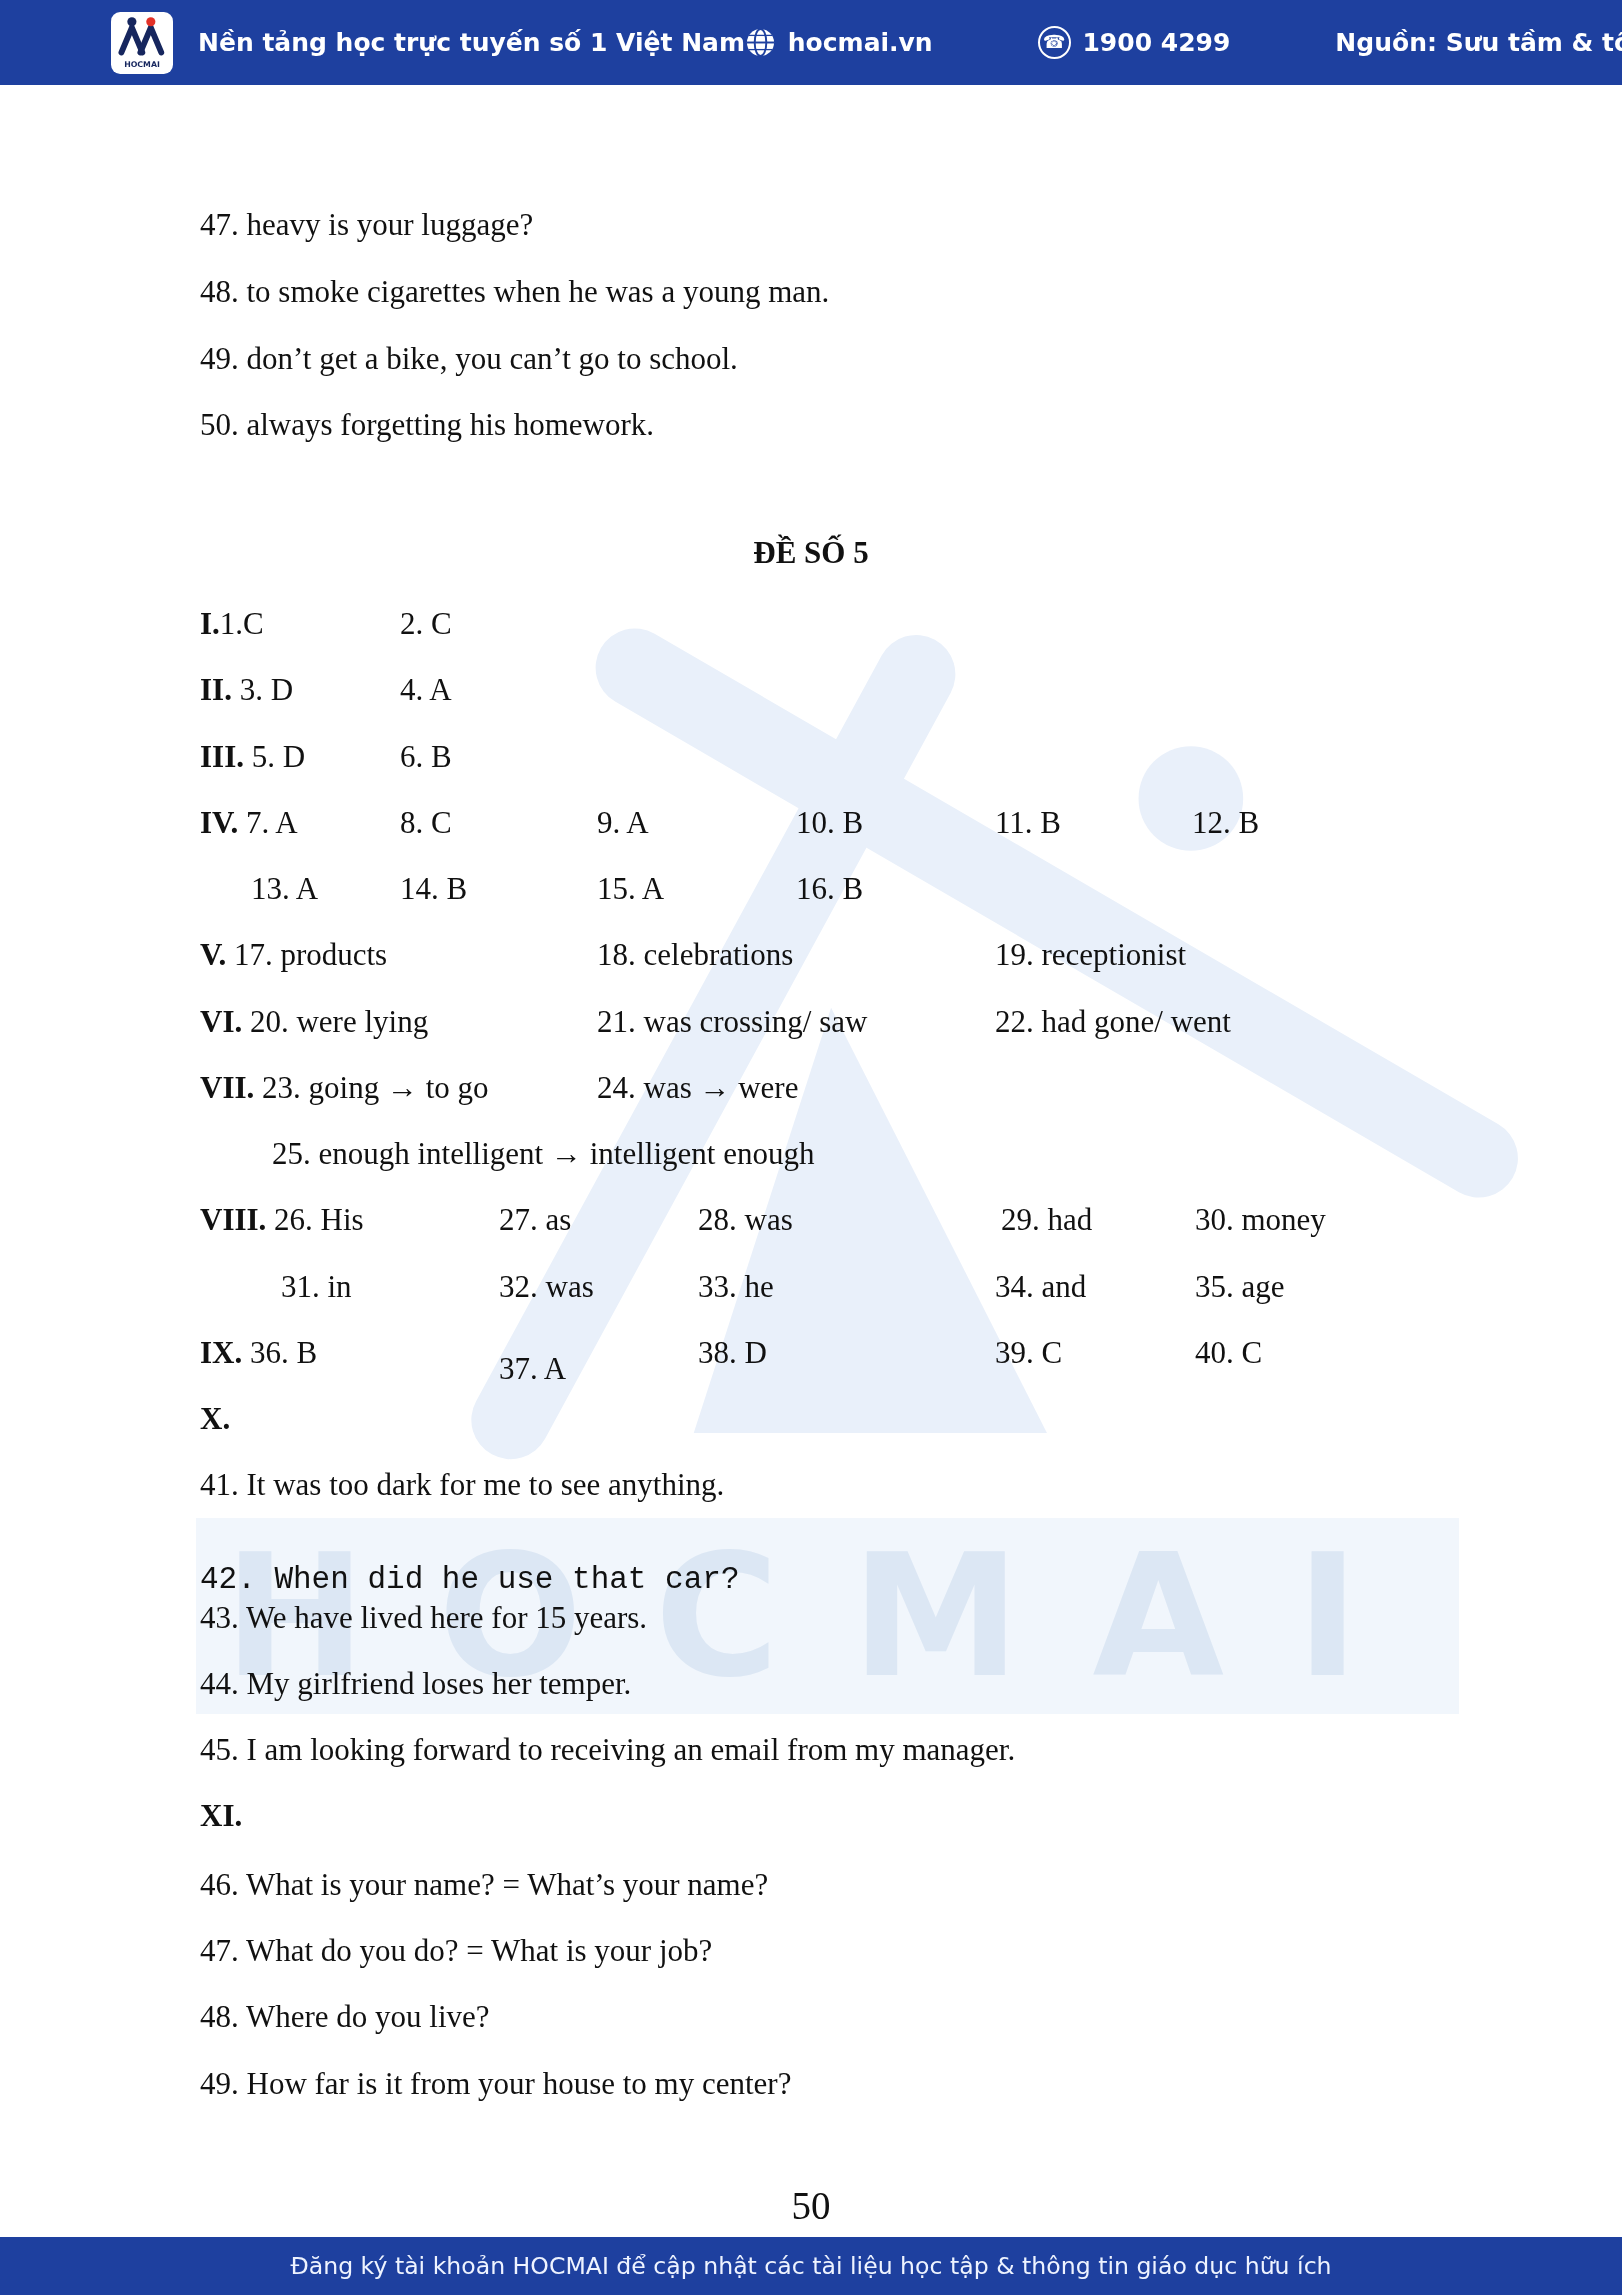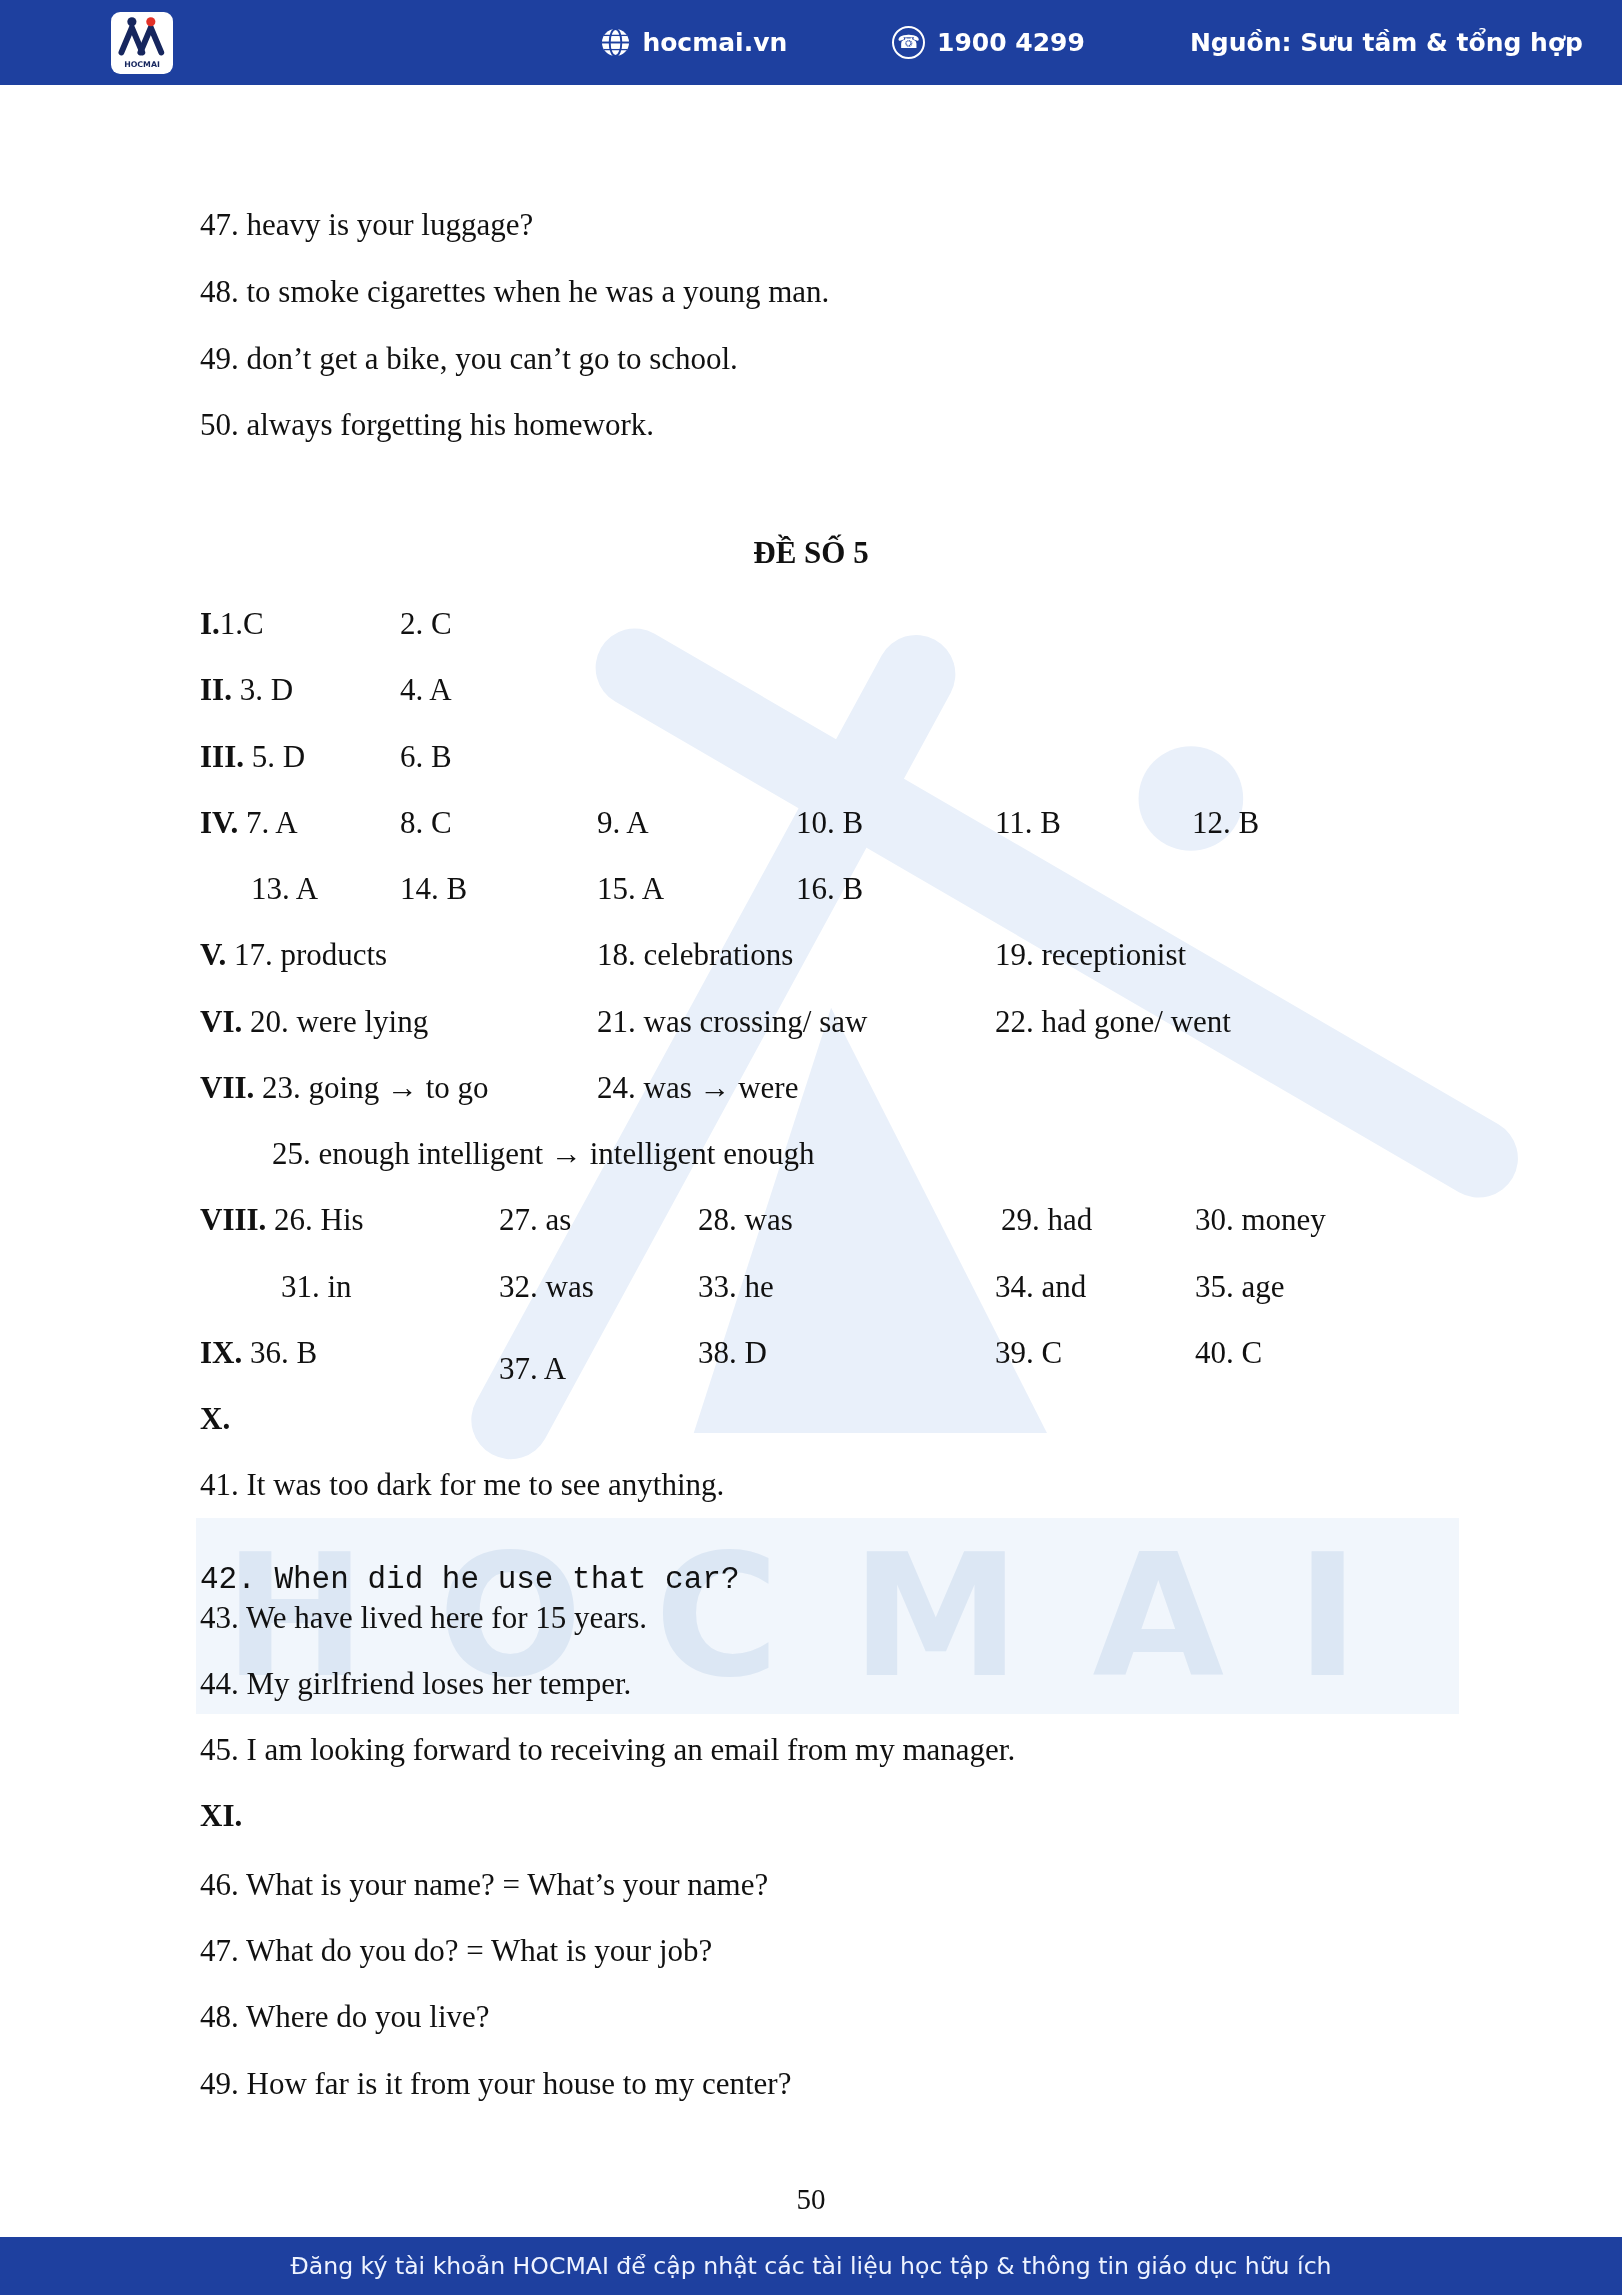--- a/index.html
+++ b/index.html
@@ -37,21 +37,21 @@
   
   .doc-title {
     position:absolute; top:535px; left:0; width:100%; text-align:center;
     font-size:31px; font-weight:bold; z-index:2;
   }
   .row { position:absolute; left:0; width:100%; height:41px; font-size:31px; line-height:41px; z-index:2; }
   .cell { position:absolute; top:0; white-space:nowrap; }
   .cell b { font-weight:bold; }
   .page-number {
     position:absolute; top:2183px; left:0; width:100%; text-align:center;
-    font-size:29px; z-index:2;
+    font-size:39px; z-index:2;
   }
   
   .bottombar {
     position:absolute; bottom:0; left:0; width:100%; height:58px; background:#1e409f;
     display:flex; align-items:center; justify-content:center;
     font-family:"DejaVu Sans","Liberation Sans",sans-serif; font-size:23.6px; color:#eef3ff;
     z-index:5;
   }
 </style>
 </head>
@@ -63,20 +63,21 @@
     <div class="logo-box">
       <svg viewBox="0 0 95 95" width="62" height="62" style="font-size:38px">
         <rect x="0" y="0" width="95" height="95" rx="14" fill="#ffffff"></rect>
         <polyline points="16,62 32,24 48,62" fill="none" stroke="#16265e" stroke-width="9" stroke-linecap="round"></polyline>
         <circle cx="32" cy="15" r="7" fill="#16265e"></circle>
         <polyline points="45,62 61,24 77,62" fill="none" stroke="#16265e" stroke-width="9" stroke-linecap="round"></polyline>
         <circle cx="61" cy="15" r="7" fill="#e23128"></circle>
         <text x="47.5" y="85" text-anchor="middle" font-family="DejaVu Sans, sans-serif" font-size="12" font-weight="bold" fill="#16265e">HOCMAI</text>
       </svg>
     </div>
+    <div class="tagline">Nền tảng học trực tuyến số 1 Việt Nam</div>
 
     <div class="hgroup site">
       <svg width="31" height="31" viewBox="0 0 48 48">
         <circle cx="24" cy="24" r="21" fill="#ffffff"></circle>
         <ellipse cx="24" cy="24" rx="9" ry="21" fill="none" stroke="#1e409f" stroke-width="3"></ellipse>
         <line x1="3" y1="24" x2="45" y2="24" stroke="#1e409f" stroke-width="3"></line>
         <line x1="6" y1="13" x2="42" y2="13" stroke="#1e409f" stroke-width="2"></line>
         <line x1="6" y1="35" x2="42" y2="35" stroke="#1e409f" stroke-width="2"></line>
       </svg>
       <span>hocmai.vn</span>

